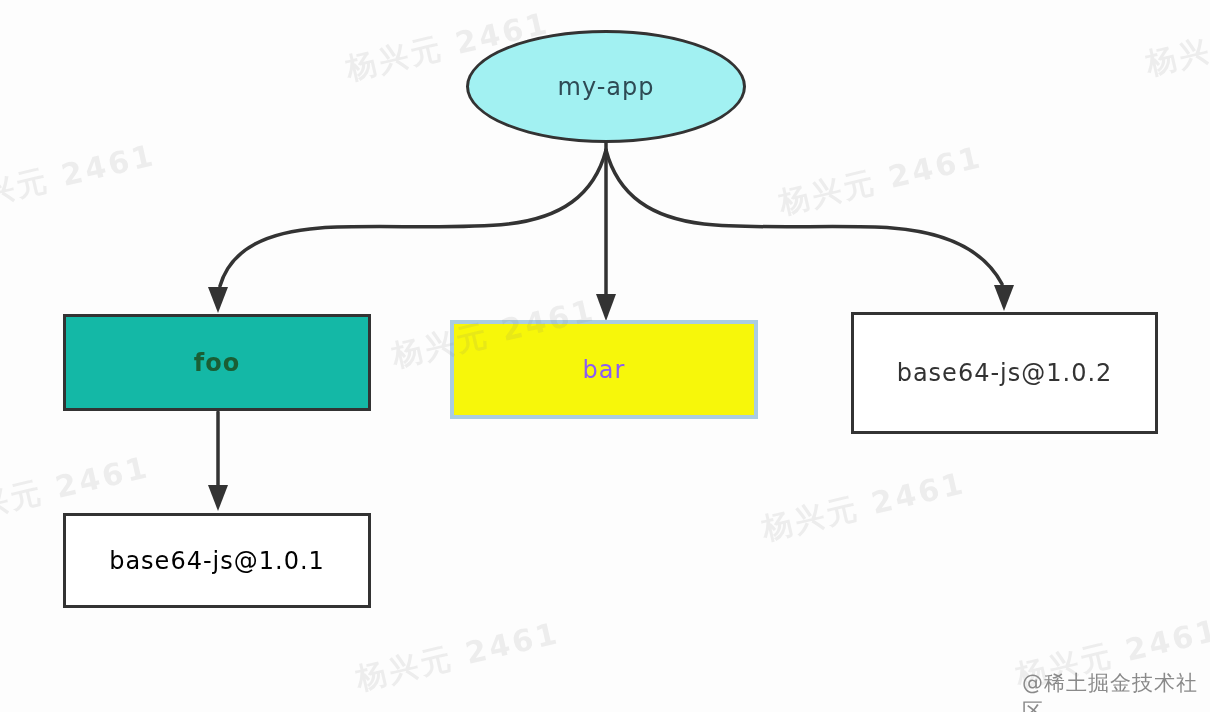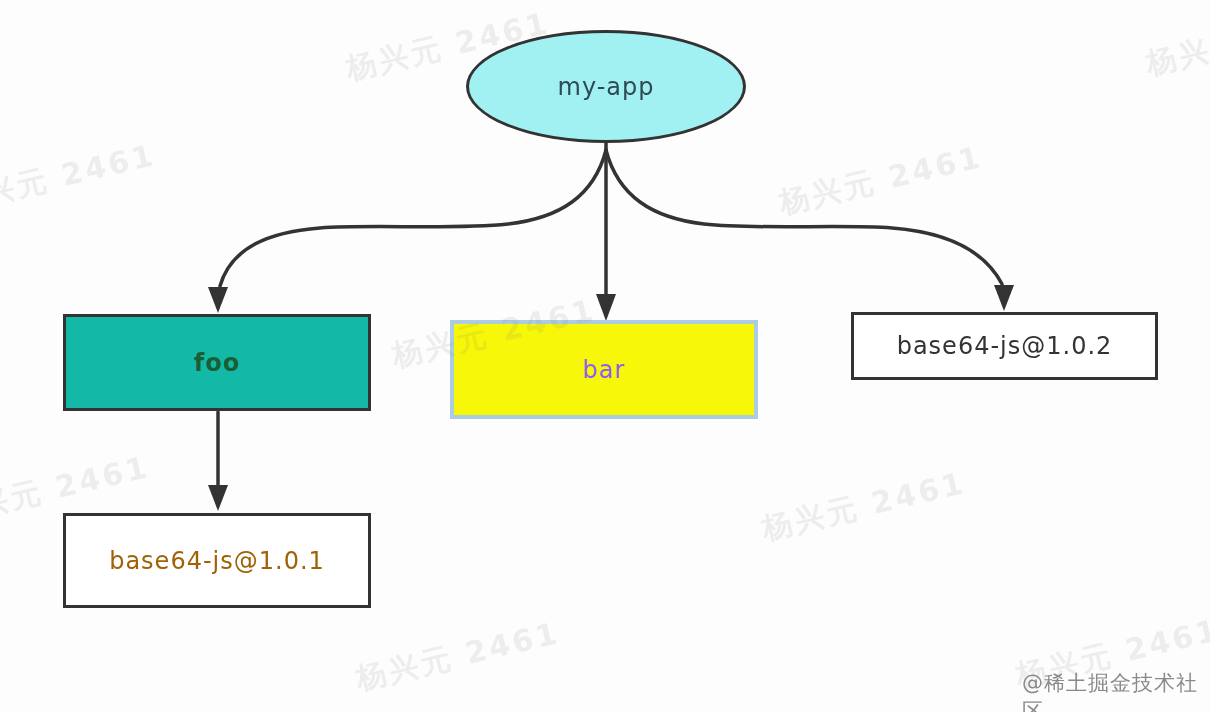--- a/index.html
+++ b/index.html
@@ -17,21 +17,21 @@
     position: absolute; display: flex; align-items: center; justify-content: center;
     font-size: 24px; letter-spacing: 1px; color: #333;
   }
   .node.ellipse {
     left: 466px; top: 30px; width: 280px; height: 113px;
     border: 3.5px solid #333; border-radius: 50%;
   }
   .node.rect { border: 3.5px solid #333; }
   .node.foo  { left: 63px;  top: 314px; width: 308px; height: 97px; }
   .node.bar  { left: 450px; top: 320px; width: 308px; height: 99px; border: 4px solid #aacde2; }
-  .node.b102 { left: 851px; top: 312px; width: 307px; height: 68px; background: #fff; text-align: center; }
+  .node.b102 { left: 851px; top: 312px; width: 307px; height: 122px; background: #fff; text-align: center; }
   .node.b101 { left: 63px;  top: 513px; width: 308px; height: 95px; background: #fff; }
   .watermark {
     position: absolute; white-space: nowrap;
     font-size: 30px; letter-spacing: 3px; font-weight: bold;
     color: rgba(125, 125, 125, 0.12);
     transform: rotate(-13deg); transform-origin: left top;
     pointer-events: none; z-index: 5;
   }
   .credit {
     position: absolute; left: 1022px; top: 669px; z-index: 6;
@@ -67,21 +67,21 @@
   </div>
 
   <div class="node rect bar" style="background: rgb(247, 247, 10); color: #8b5cf6;">
     <span>bar</span>
   </div>
 
   <div class="node rect b102" style="background: rgb(255, 255, 255); color: rgb(51, 51, 51);">
     <span>base64-js@1.0.2</span>
   </div>
 
-  <div class="node rect b101" style="background: rgb(255, 255, 255); color: #a16207;">
+  <div class="node rect b101" style="background: rgb(255, 255, 255); color: #000000;">
     <span>base64-js@1.0.1</span>
   </div>
 
   <div class="watermark" style="left:342px; top:50px">杨兴元 2461</div>
   <div class="watermark" style="left:1142px; top:45px">杨兴元 2461</div>
   <div class="watermark" style="left:-52px; top:182px">杨兴元 2461</div>
   <div class="watermark" style="left:775px; top:184px">杨兴元 2461</div>
   <div class="watermark" style="left:388px; top:337px">杨兴元 2461</div>
   <div class="watermark" style="left:-58px; top:494px">杨兴元 2461</div>
   <div class="watermark" style="left:758px; top:510px">杨兴元 2461</div>

